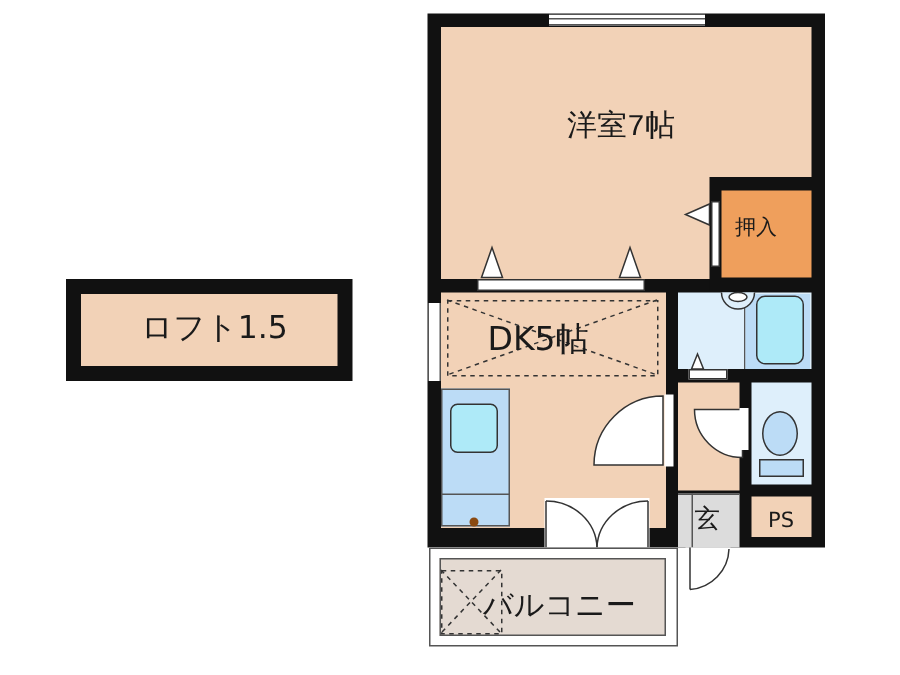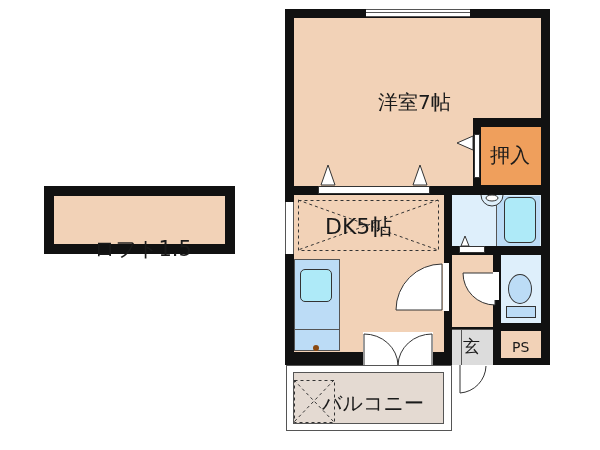--- a/index.html
+++ b/index.html
@@ -13,38 +13,38 @@
     .gray { background: #dcdcdc; }
     .balc { background: #e4dad2; }
     .label { position: absolute; color: #1a1a1a; white-space: nowrap; line-height: 1; }
     svg { position: absolute; overflow: visible; }
   </style>
 </head>
 <body>
 
 <div class="abs wall" style="left:44px;top:186px;width:191px;height:68px;"></div>
 <div class="abs peach" style="left:54px;top:196px;width:171px;height:48px;"></div>
-<span class="label" style="left:94px;top:208px;font-size:21px;margin-top:31px;">ロフト1.5</span>
+<span class="label" style="left:94px;top:208px;font-size:21px;">ロフト1.5</span>
 
 <div class="abs wall" style="left:285px;top:9px;width:265px;height:356px;"></div>
 
 <div class="abs" style="left:366px;top:9px;width:104px;height:8px;background:#fff;border-top:1px solid #555;border-bottom:1px solid #555;"></div>
 <div class="abs" style="left:366px;top:12px;width:104px;height:1px;background:#555;"></div>
 
 <div class="abs peach" style="left:294px;top:18px;width:247px;height:168px;"></div>
 
 <div class="abs wall" style="left:473px;top:118px;width:77px;height:76px;"></div>
 <div class="abs orange" style="left:481px;top:127px;width:60px;height:58px;"></div>
-<span class="label" style="left:490px;top:145px;font-size:20px;">押入</span>
+<span class="label" style="left:490px;top:145px;font-size:14px;">押入</span>
 
 <div class="abs" style="left:474px;top:134px;width:6px;height:44px;background:#fff;border:1px solid #333;"></div>
 <svg style="left:455px;top:135px;" width="20" height="16">
     <polygon points="18,1 18,15 2,8" fill="#fff" stroke="#333" stroke-width="1"></polygon>
   </svg>
-<span class="label" style="left:378px;top:92px;font-size:20px;">洋室7帖</span>
+<span class="label" style="left:378px;top:76px;font-size:20px;font-family:Liberation Mono, monospace;">洋室7帖</span>
 
 <div class="abs" style="left:318px;top:186px;width:112px;height:8px;background:#fff;border:1px solid #333;"></div>
 <svg style="left:320px;top:164px;" width="16" height="22">
     <polygon points="8,1 15,21 1,21" fill="#fff" stroke="#333"></polygon>
   </svg>
 <svg style="left:412px;top:164px;" width="16" height="22">
     <polygon points="8,1 15,21 1,21" fill="#fff" stroke="#333"></polygon>
   </svg>
 
 <div class="abs peach" style="left:294px;top:195px;width:150px;height:157px;"></div>

